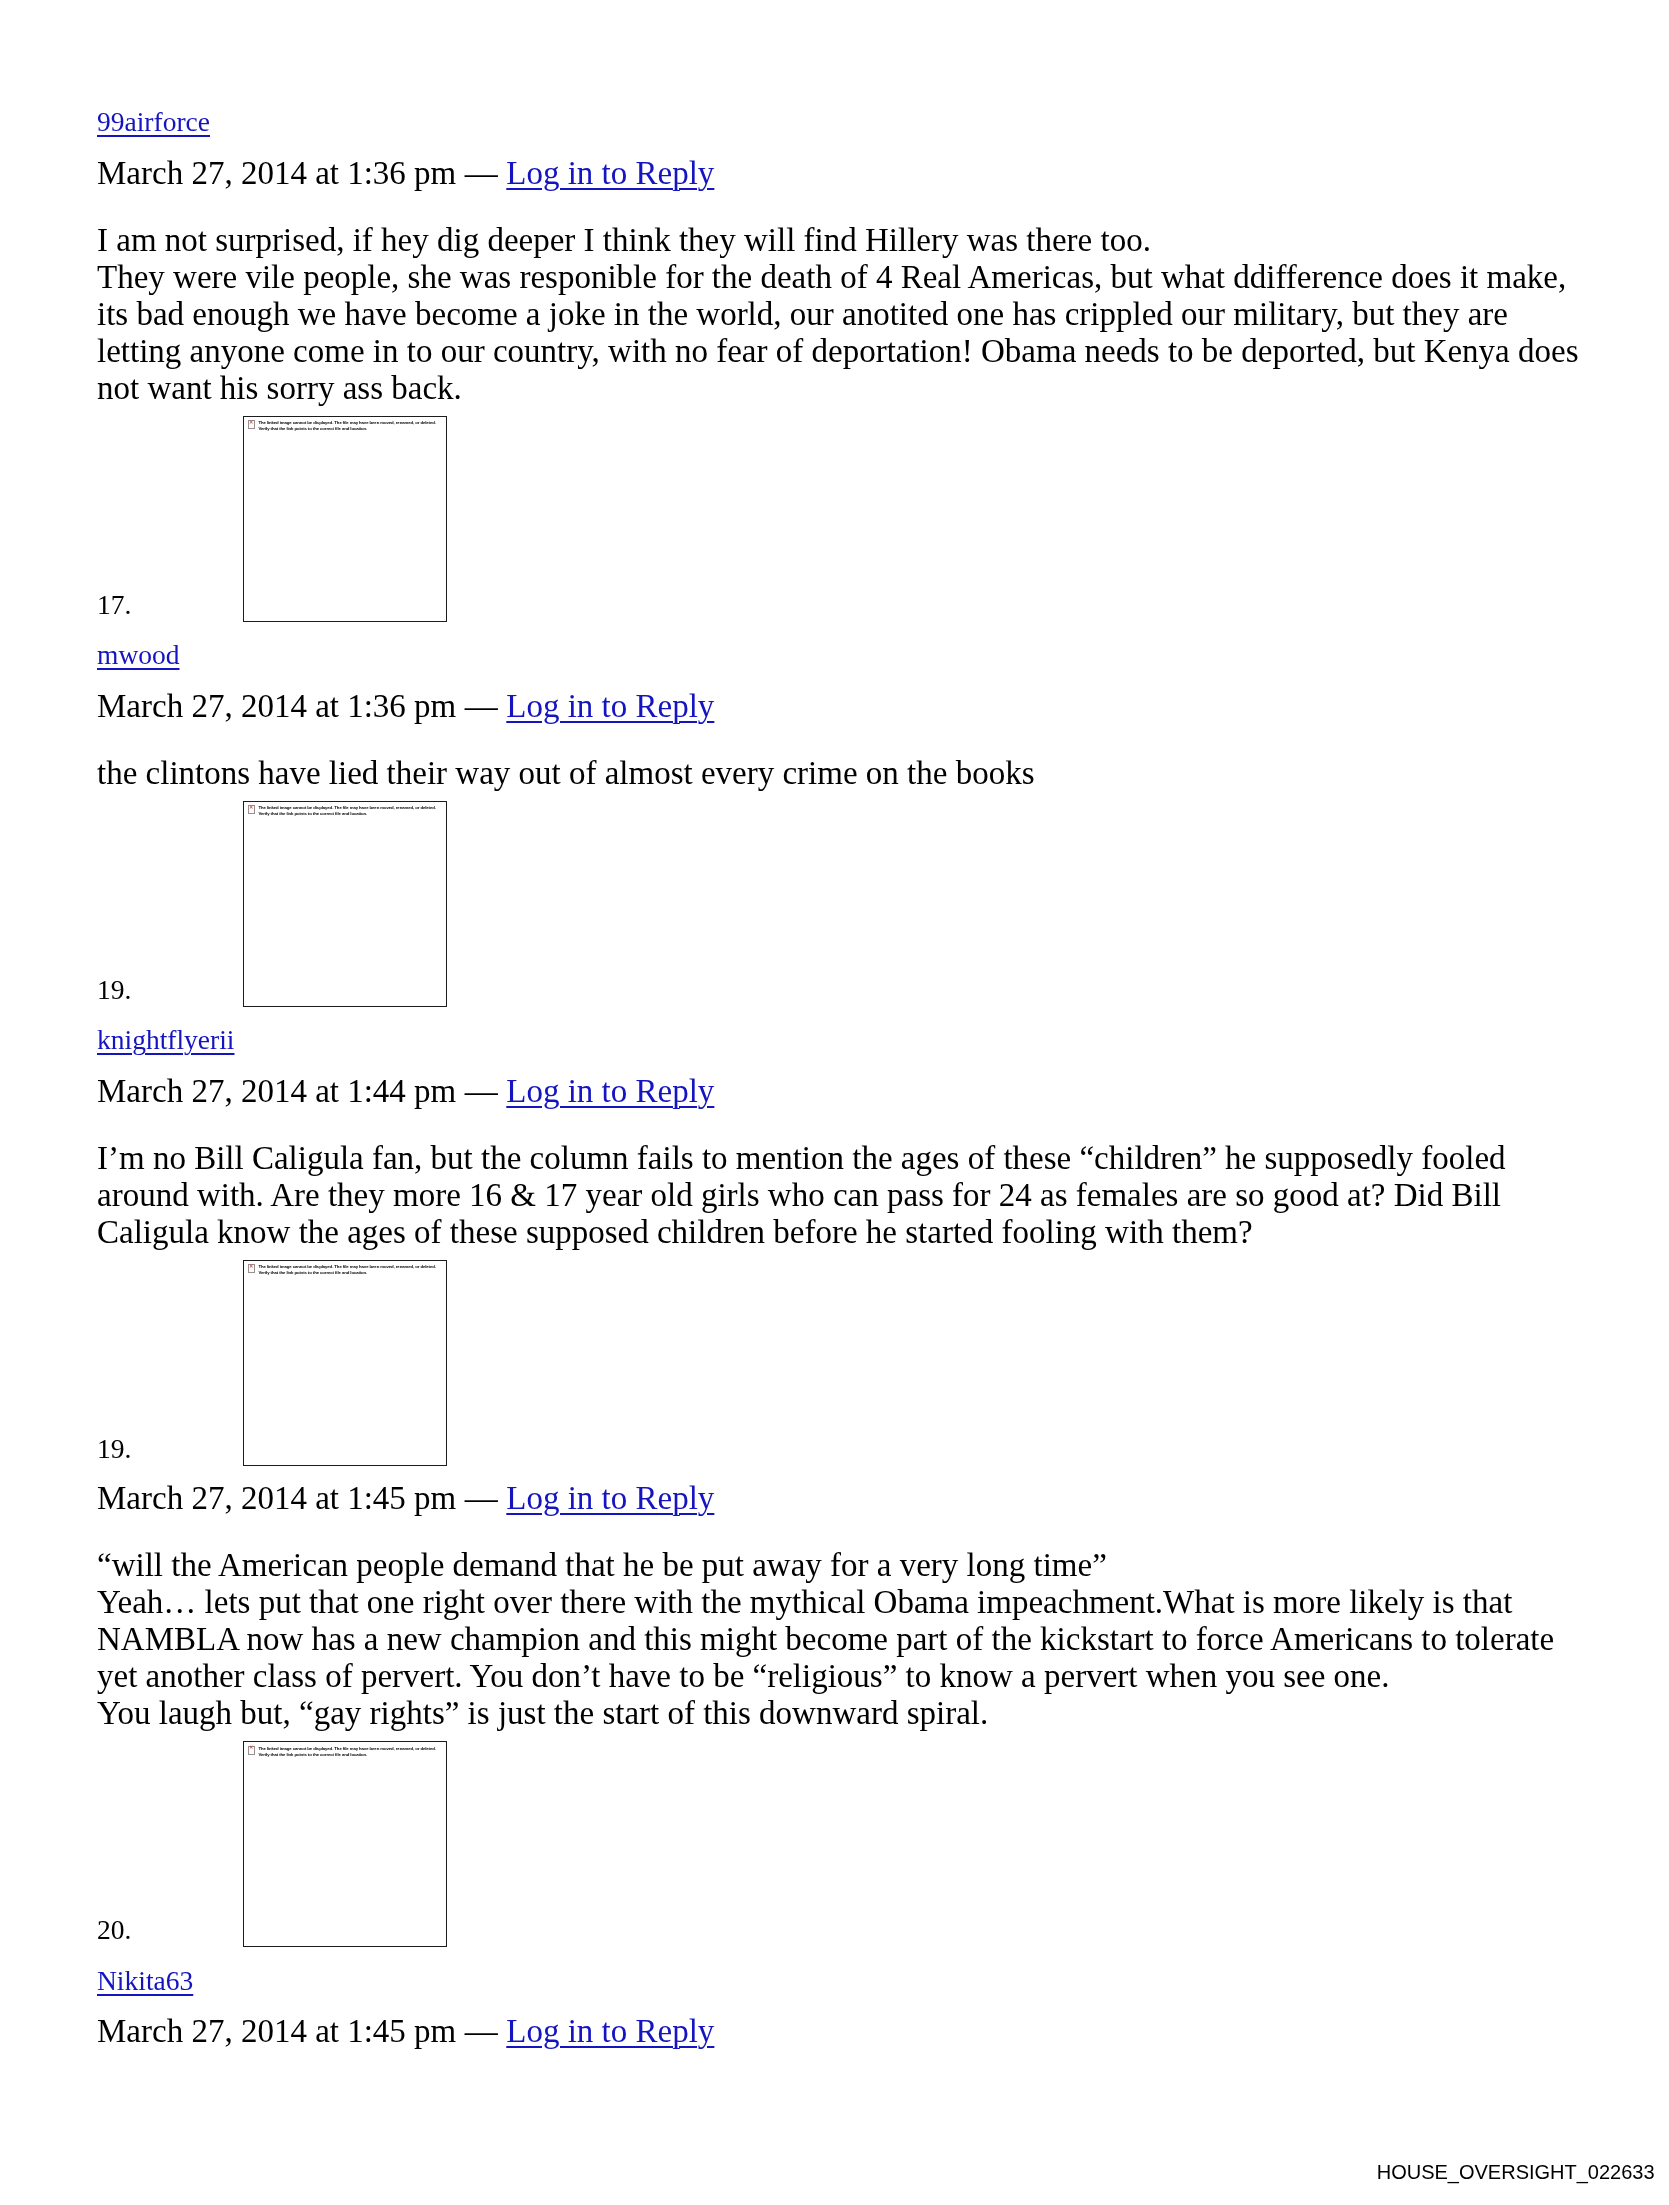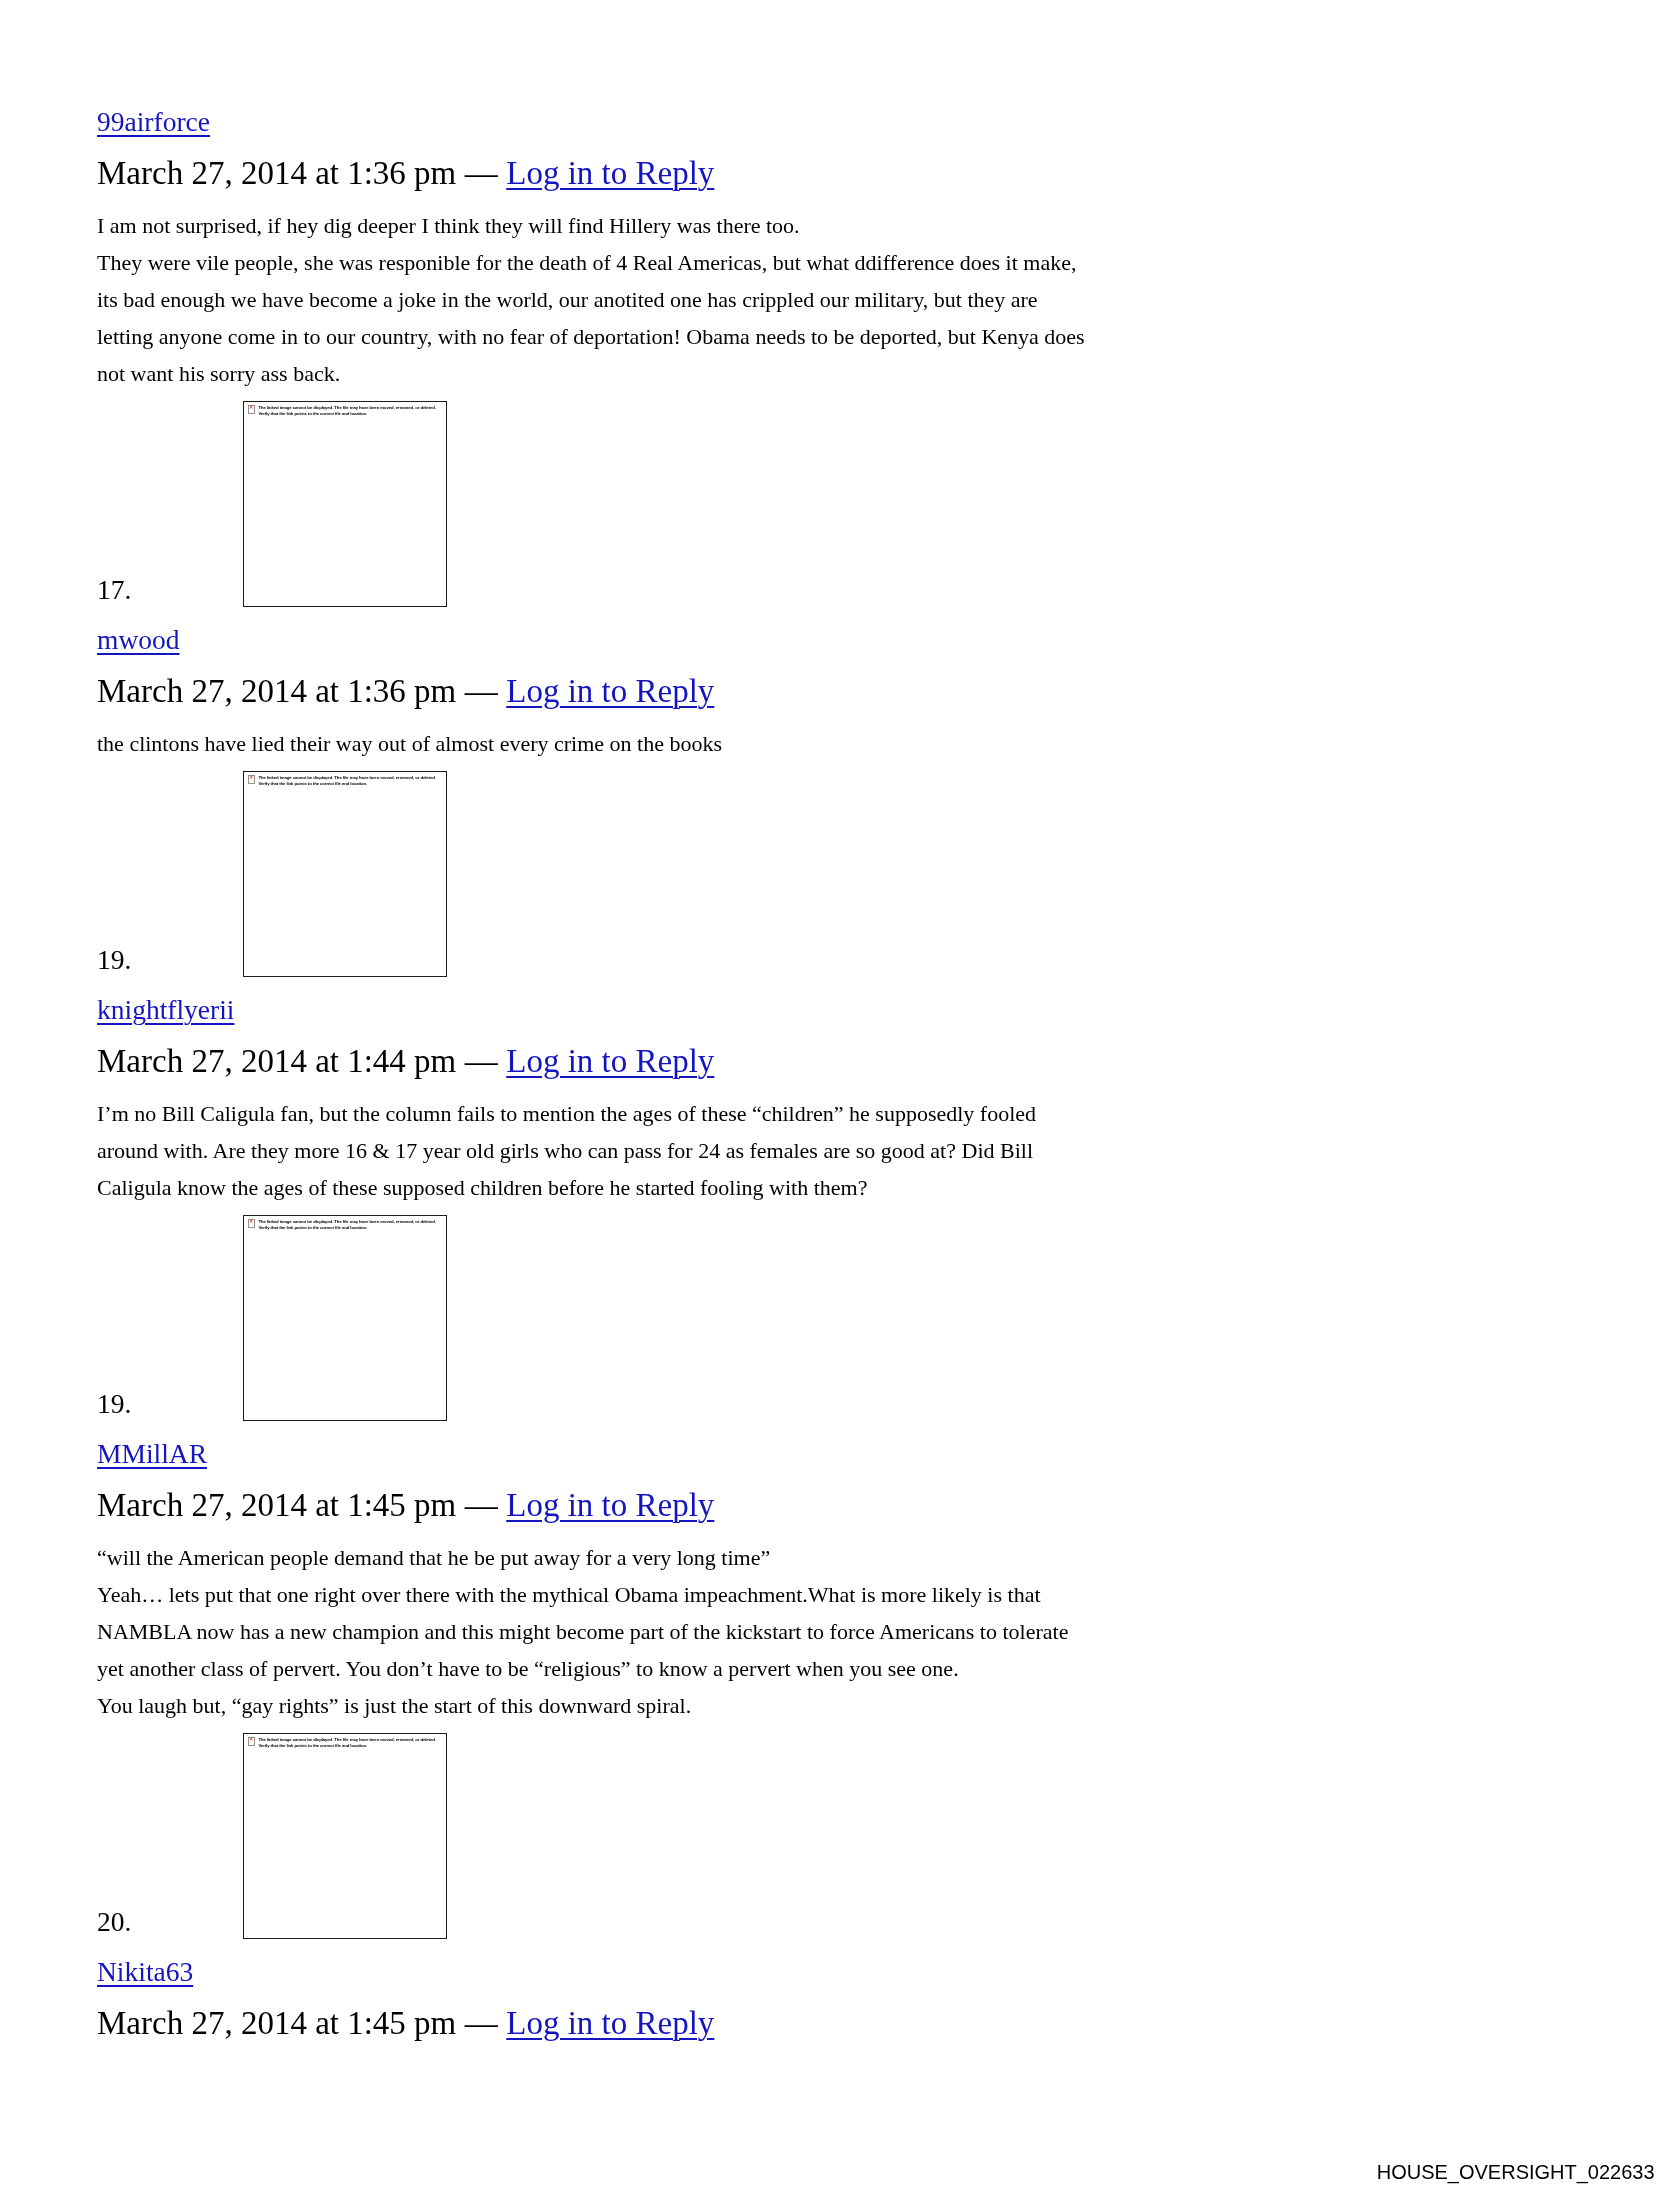--- a/index.html
+++ b/index.html
@@ -21,22 +21,22 @@
   a.username, a.reply {
     color:var(--link-color,#1414c0);
     text-decoration:underline;
     text-decoration-thickness:2px;
     text-underline-offset:3.9px;
     cursor:pointer;
   }
   .date-line { margin-top:14.4px; font-size:33px; line-height:37px; color:#000; }
   .dash { margin:0 8.5px; }
   .comment-body {
-    margin-top:15px;
-    font-size:22px; line-height:37px;
+    margin-top:30px;
+    font-size:33px; line-height:37px;
     white-space:pre-line;
     width:1545px;
   }
   .avatar-row {
     margin-top:9.2px;
     display:flex;
     align-items:flex-end;
     gap:47px;
   }
   .item-number {
@@ -147,23 +147,20 @@
   <li class="comment-item">
     <div class="avatar-row">
       <span class="item-number">19.</span>
       <div class="broken-image">
         <span class="broken-icon">
               <span class="red-x">✕</span>
             </span>
         <span class="broken-text">The linked image cannot be displayed.  The file may have been moved, renamed, or deleted. Verify that the link points to the correct file and location.</span>
       </div>
     </div>
-    <div class="username-row">
-      <a class="username" href="#">MMillAR</a>
-    </div>
     <div class="date-line">
       <span class="date">March 27, 2014 at 1:45 pm</span><span class="dash">—</span><a class="reply" href="#">Log in to Reply</a>
     </div>
     <p class="comment-body">“will the American people demand that he be put away for a very long time”
 Yeah… lets put that one right over there with the mythical Obama impeachment.What is more likely is that
 NAMBLA now has a new champion and this might become part of the kickstart to force Americans to tolerate
 yet another class of pervert. You don’t have to be “religious” to know a pervert when you see one.
 You laugh but, “gay rights” is just the start of this downward spiral.</p>
   </li>
 

